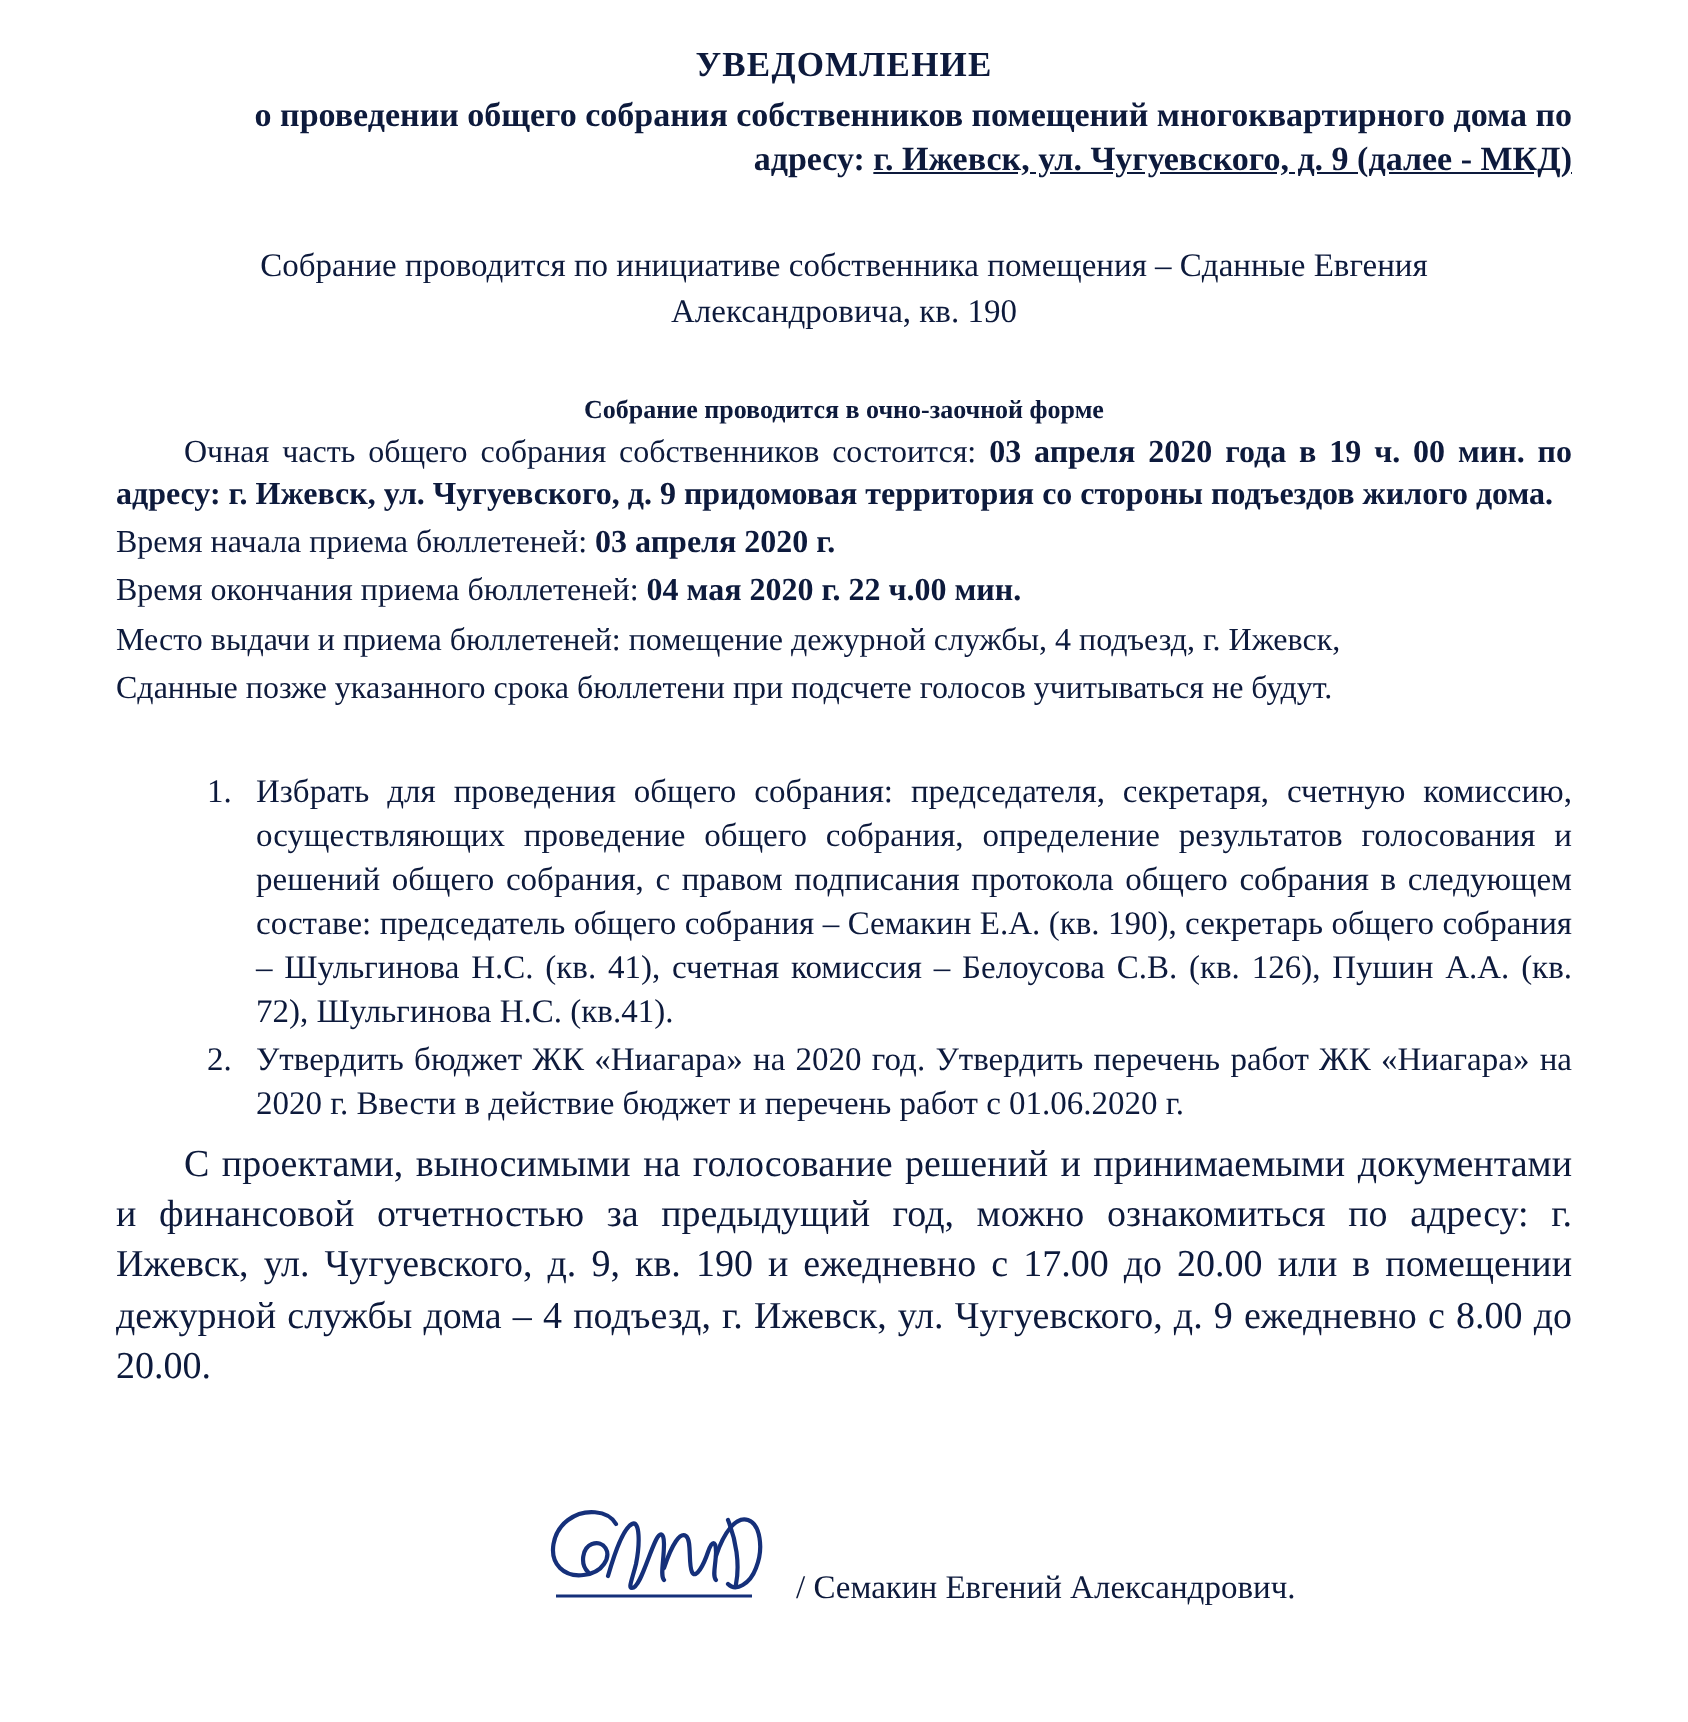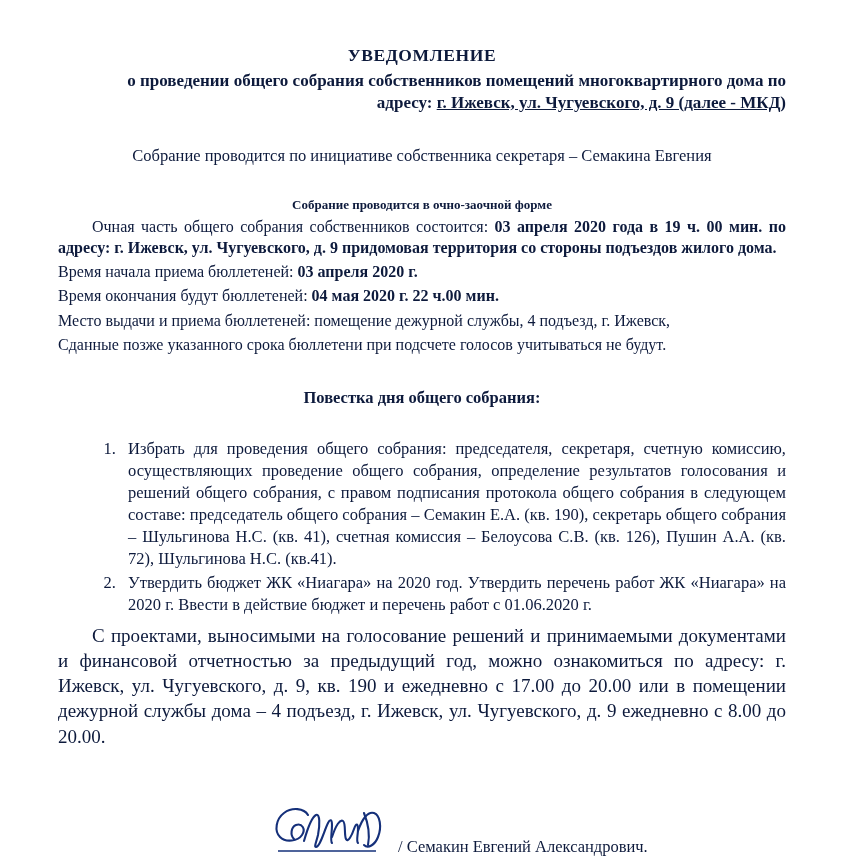--- a/index.html
+++ b/index.html
@@ -13,21 +13,20 @@
     font-family: "Liberation Serif", "DejaVu Serif", serif;
     color: #0d1a3c;
     overflow: hidden;
   }
   .page {
     position: relative;
     width: 844px;
     height: 761px;
     padding: 0;
     box-sizing: border-box;
-    margin-top: 23px;
   }
   .inner {
     padding: 22px 58px 0 58px;
   }
   .title {
     text-align: center;
     font-weight: bold;
     font-size: 17.5px;
     letter-spacing: 0.6px;
     margin: 0 0 4px 0;
@@ -118,43 +117,43 @@
 
     <div class="title">УВЕДОМЛЕНИЕ</div>
 
     <div class="subtitle">
       <span>о проведении общего собрания собственников помещений многоквартирного дома по</span>
       <br>
       <span>адресу: </span><span class="u">г. Ижевск, ул. Чугуевского, д. 9 (далее - МКД)</span>
     </div>
 
     <div class="initiator">
-      <span>Собрание проводится по инициативе собственника секретаря – Семакина Евгения</span>
+      <span>Собрание проводится по инициативе собственника помещения – Сданные Евгения</span>
       <br>
+      <span>Александровича, кв. 190</span>
     </div>
 
     <div class="form-heading">Собрание проводится в очно-заочной форме</div>
 
     <div class="para first-indent">
       <span>Очная часть общего собрания собственников состоится: </span><span class="b">03 апреля 2020 года в 19 ч. 00 мин. по адресу: г. Ижевск, ул. Чугуевского, д. 9 придомовая территория со стороны подъездов жилого дома.</span>
     </div>
 
     <div class="para">
       <span>Время начала приема бюллетеней: </span><span class="b">03 апреля 2020 г.</span>
     </div>
 
     <div class="para">
-      <span>Время окончания будут бюллетеней: </span><span class="b">04 мая 2020 г. 22 ч.00 мин.</span>
+      <span>Время окончания приема бюллетеней: </span><span class="b">04 мая 2020 г. 22 ч.00 мин.</span>
     </div>
 
     <div class="para">Место выдачи и приема бюллетеней: помещение дежурной службы, 4 подъезд, г. Ижевск,</div>
 
     <div class="para">Сданные позже указанного срока бюллетени при подсчете голосов учитываться не будут.</div>
 
-    <div class="agenda-heading">Повестка дня общего собрания:</div>
 
     <ol class="agenda">
       <li>Избрать для проведения общего собрания: председателя, секретаря, счетную комиссию, осуществляющих проведение общего собрания, определение результатов голосования и решений общего собрания, с правом подписания протокола общего собрания в следующем составе: председатель общего собрания – Семакин Е.А. (кв. 190), секретарь общего собрания – Шульгинова Н.С. (кв. 41), счетная комиссия – Белоусова С.В.  (кв. 126), Пушин А.А. (кв. 72), Шульгинова Н.С. (кв.41).</li>
       <li>Утвердить бюджет ЖК «Ниагара» на 2020 год. Утвердить перечень работ ЖК «Ниагара» на 2020 г. Ввести в действие бюджет и перечень работ с 01.06.2020 г.</li>
     </ol>
 
     <div class="closing">С проектами, выносимыми на голосование решений и принимаемыми документами и финансовой отчетностью за предыдущий год, можно ознакомиться по адресу: г. Ижевск, ул. Чугуевского, д. 9, кв. 190 и ежедневно с 17.00 до 20.00 или в помещении дежурной службы дома – 4 подъезд, г. Ижевск, ул. Чугуевского, д. 9 ежедневно с 8.00 до 20.00.</div>
 
     <div class="sign-row">
       <svg class="signature" viewBox="0 0 140 64">

